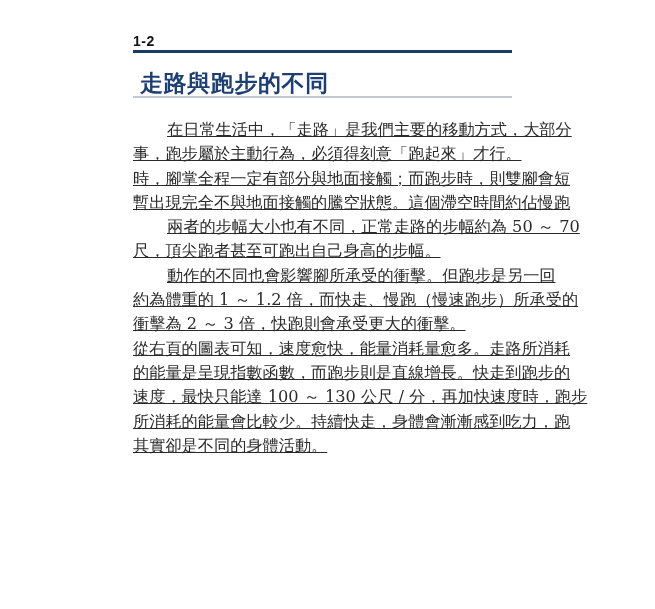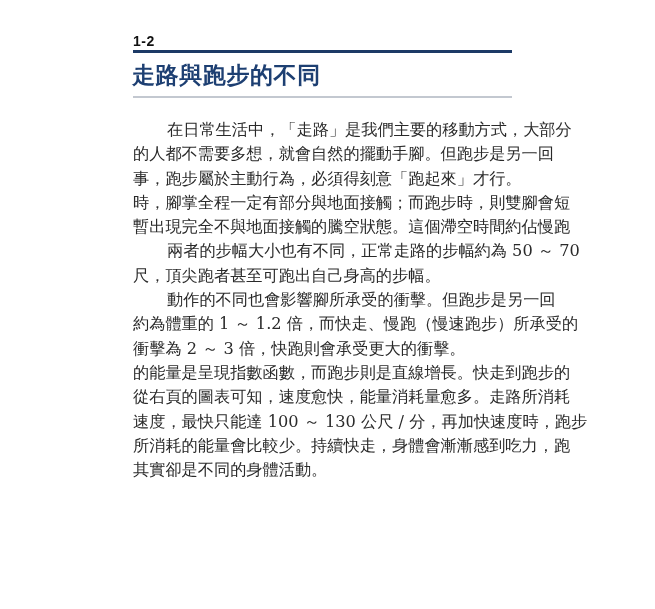--- a/index.html
+++ b/index.html
@@ -67,57 +67,57 @@
       font-size: 16.2px;
       line-height: 24.3px;
       color: #2a2a2a;
       text-align: justify;
     }
     .body-text .line {
       display: block;
       white-space: nowrap;
       text-align: justify;
       text-align-last: justify;
+      text-decoration: underline;
     }
     .body-text .line.first {
       padding-left: 34px;
     }
     .body-text .line.last {
       text-align-last: left;
     }
   </style>
 </head>
 <body>
 
 <div class="page">
   <div class="section-number">1-2</div>
   <div class="rule-top"></div>
-  <h1 class="section-title" style="margin:0;">走路與跑步的不同</h1>
+  <h1 class="section-title" style="margin:8px;">走路與跑步的不同</h1>
   <div class="rule-bottom"></div>
 
   <div class="body-text">
     <div>
       <span class="line first">在日常生活中，「走路」是我們主要的移動方式，大部分</span>
-      <span class="line">的人都不需要多想，就會自然的擺動手腳。但跑步是另一回</span>
       <span class="line last">事，跑步屬於主動行為，必須得刻意「跑起來」才行。</span>
     </div>
     <div>
       <span class="line">時，腳掌全程一定有部分與地面接觸；而跑步時，則雙腳會短</span>
       <span class="line">暫出現完全不與地面接觸的騰空狀態。這個滯空時間約佔慢跑</span>
     </div>
     <div>
       <span class="line first">兩者的步幅大小也有不同，正常走路的步幅約為 50 ～ 70</span>
       <span class="line last">尺，頂尖跑者甚至可跑出自己身高的步幅。</span>
     </div>
     <div>
       <span class="line first">動作的不同也會影響腳所承受的衝擊。但跑步是另一回</span>
       <span class="line">約為體重的 1 ～ 1.2 倍，而快走、慢跑（慢速跑步）所承受的</span>
       <span class="line last">衝擊為 2 ～ 3 倍，快跑則會承受更大的衝擊。</span>
     </div>
     <div>
+      <span class="line">從右頁的圖表可知，速度愈快，能量消耗量愈多。走路所消耗</span>
       <span class="line">的能量是呈現指數函數，而跑步則是直線增長。快走到跑步的</span>
-      <span class="line">從右頁的圖表可知，速度愈快，能量消耗量愈多。走路所消耗</span>
       <span class="line">速度，最快只能達 100 ～ 130 公尺 / 分，再加快速度時，跑步</span>
       <span class="line">所消耗的能量會比較少。持續快走，身體會漸漸感到吃力，跑</span>
       <span class="line last">其實卻是不同的身體活動。</span>
     </div>
   </div>
 </div>
 
 </body></html>

